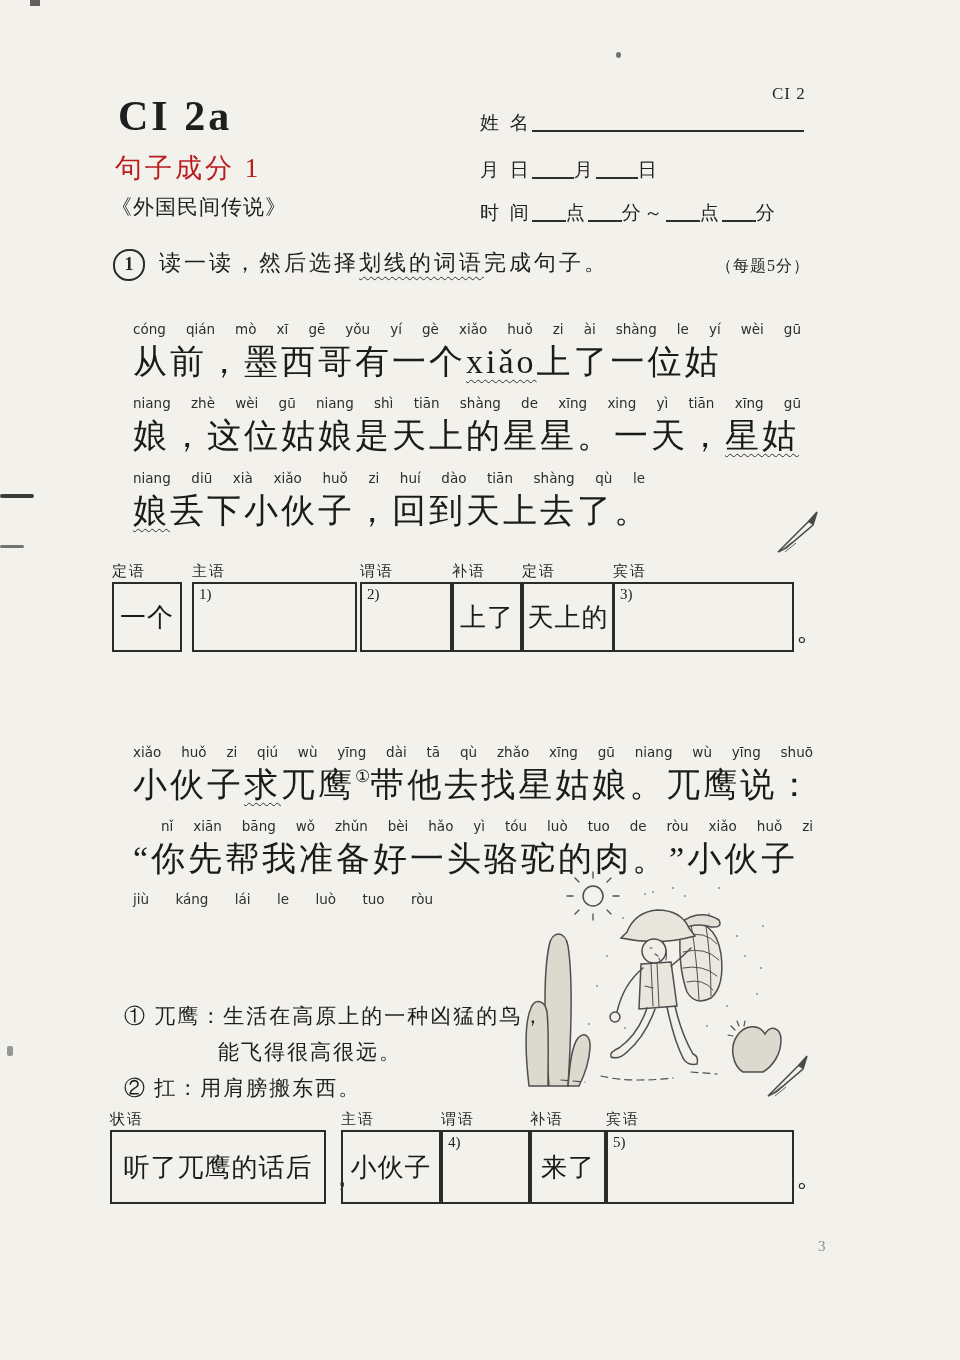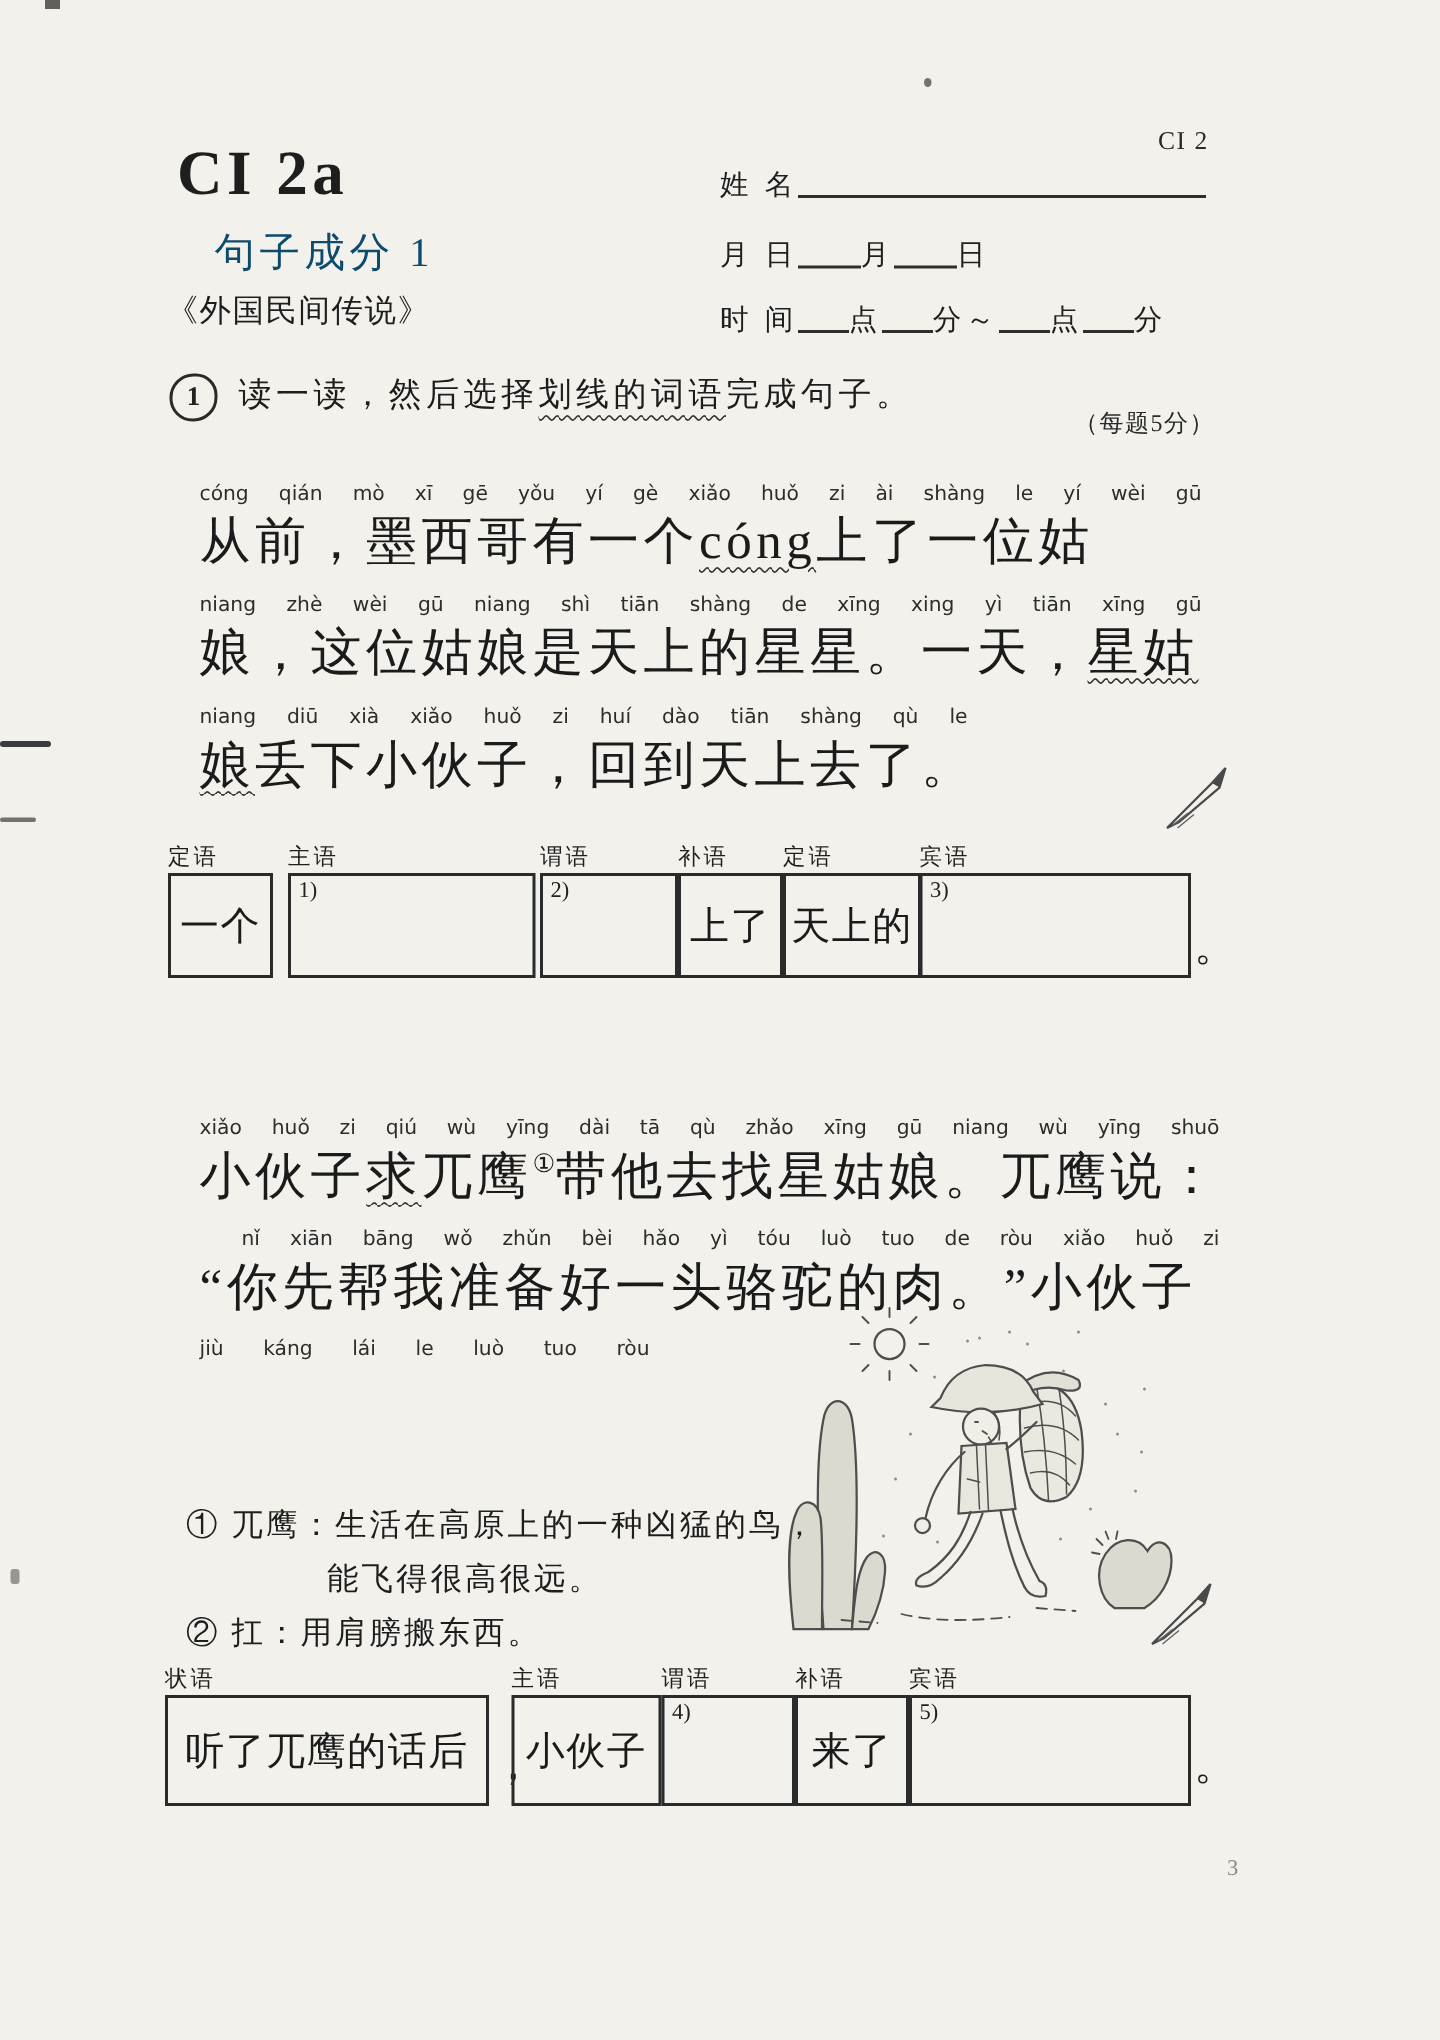--- a/index.html
+++ b/index.html
@@ -6,30 +6,30 @@
   body{
     width:960px;height:1360px;position:relative;overflow:hidden;
     background:#f2f1ec;
     font-family:"Liberation Serif","DejaVu Serif",serif;
     color:#222;
   }
   .abs{position:absolute;}
   
   .code{font-size:42px;font-weight:600;letter-spacing:3px;color:#1e1e1e;}
   .pagecode{font-size:17px;letter-spacing:1px;color:#2a2a2a;}
-  .title{font-size:27px;letter-spacing:3px;color:#0c4a6e;margin-left:28px;}
+  .title{font-size:27px;letter-spacing:3px;color:#b91c1c;}
   .subtitle{font-size:21px;letter-spacing:1px;color:#1e1e1e;}
   .fieldline{font-size:19px;letter-spacing:3px;color:#1f1f1f;white-space:nowrap;}
   .blank{display:inline-block;border-bottom:2px solid #2e2e2e;height:1.05em;vertical-align:-3px;}
   
   .qnum{display:inline-flex;align-items:center;justify-content:center;
         width:28px;height:28px;border:2px solid #2a2a2a;border-radius:50% 45% 50% 48%;
         font-size:18px;font-weight:600;}
   .qtext{font-size:22px;letter-spacing:3px;color:#1d1d1d;white-space:nowrap;margin-top:28px;}
-  .points{font-size:16px;letter-spacing:1px;color:#2a2a2a;margin-top:16px;}
+  .points{font-size:16px;letter-spacing:1px;color:#2a2a2a;}
   .wavy{text-decoration-line:underline;text-decoration-style:wavy;
         text-decoration-thickness:1.3px;text-underline-offset:6px;text-decoration-color:#333;}
   
   .py{font-family:"DejaVu Sans","Liberation Sans",sans-serif;font-size:13.5px;color:#2d2d2d;
       text-align:justify;text-align-last:justify;line-height:1;}
   .hz{font-size:34px;letter-spacing:3px;color:#1b1b1b;white-space:nowrap;line-height:1.35;margin-top:2px;}
   .hz .sup{font-size:17px;position:relative;top:-14px;letter-spacing:0;}
   
   .agroup{display:flex;flex-direction:column;justify-content:center;}
   .blabel{font-size:15px;letter-spacing:2px;color:#1f1f1f;height:20px;}
@@ -62,21 +62,21 @@
 </div>
 
 <div class="abs" style="left:113px;top:248px">
   <span class="qnum">1</span>
   <span class="qtext" style="margin-left:10px"><span>读一读，然后选择</span><span class="wavy">划线的词语</span><span>完成句子。</span></span>
 </div>
 <div class="abs points" style="left:716px;top:256px">（每题5分）</div>
 
 <div class="abs" style="left:133px;top:323px;width:668px">
   <div class="py">cóng qián mò xī gē yǒu yí gè xiǎo huǒ zi ài shàng le yí wèi gū</div>
-  <div class="hz"><span>从前，墨西哥有一个</span><span class="wavy">cóng</span><span>上了一位姑</span></div>
+  <div class="hz"><span>从前，墨西哥有一个</span><span class="wavy">xiǎo</span><span>上了一位姑</span></div>
 </div>
 <div class="abs" style="left:133px;top:397px;width:668px">
   <div class="py">niang zhè wèi gū niang shì tiān shàng de xīng xing yì tiān xīng gū</div>
   <div class="hz"><span>娘，这位姑娘是天上的星星。一天，</span><span class="wavy">星姑</span></div>
 </div>
 <div class="abs" style="left:133px;top:472px;width:512px">
   <div class="py">niang diū xià xiǎo huǒ zi huí dào tiān shàng qù le</div>
   <div class="hz"><span class="wavy">娘</span><span>丢下小伙子，回到天上去了。</span></div>
 </div>
 

